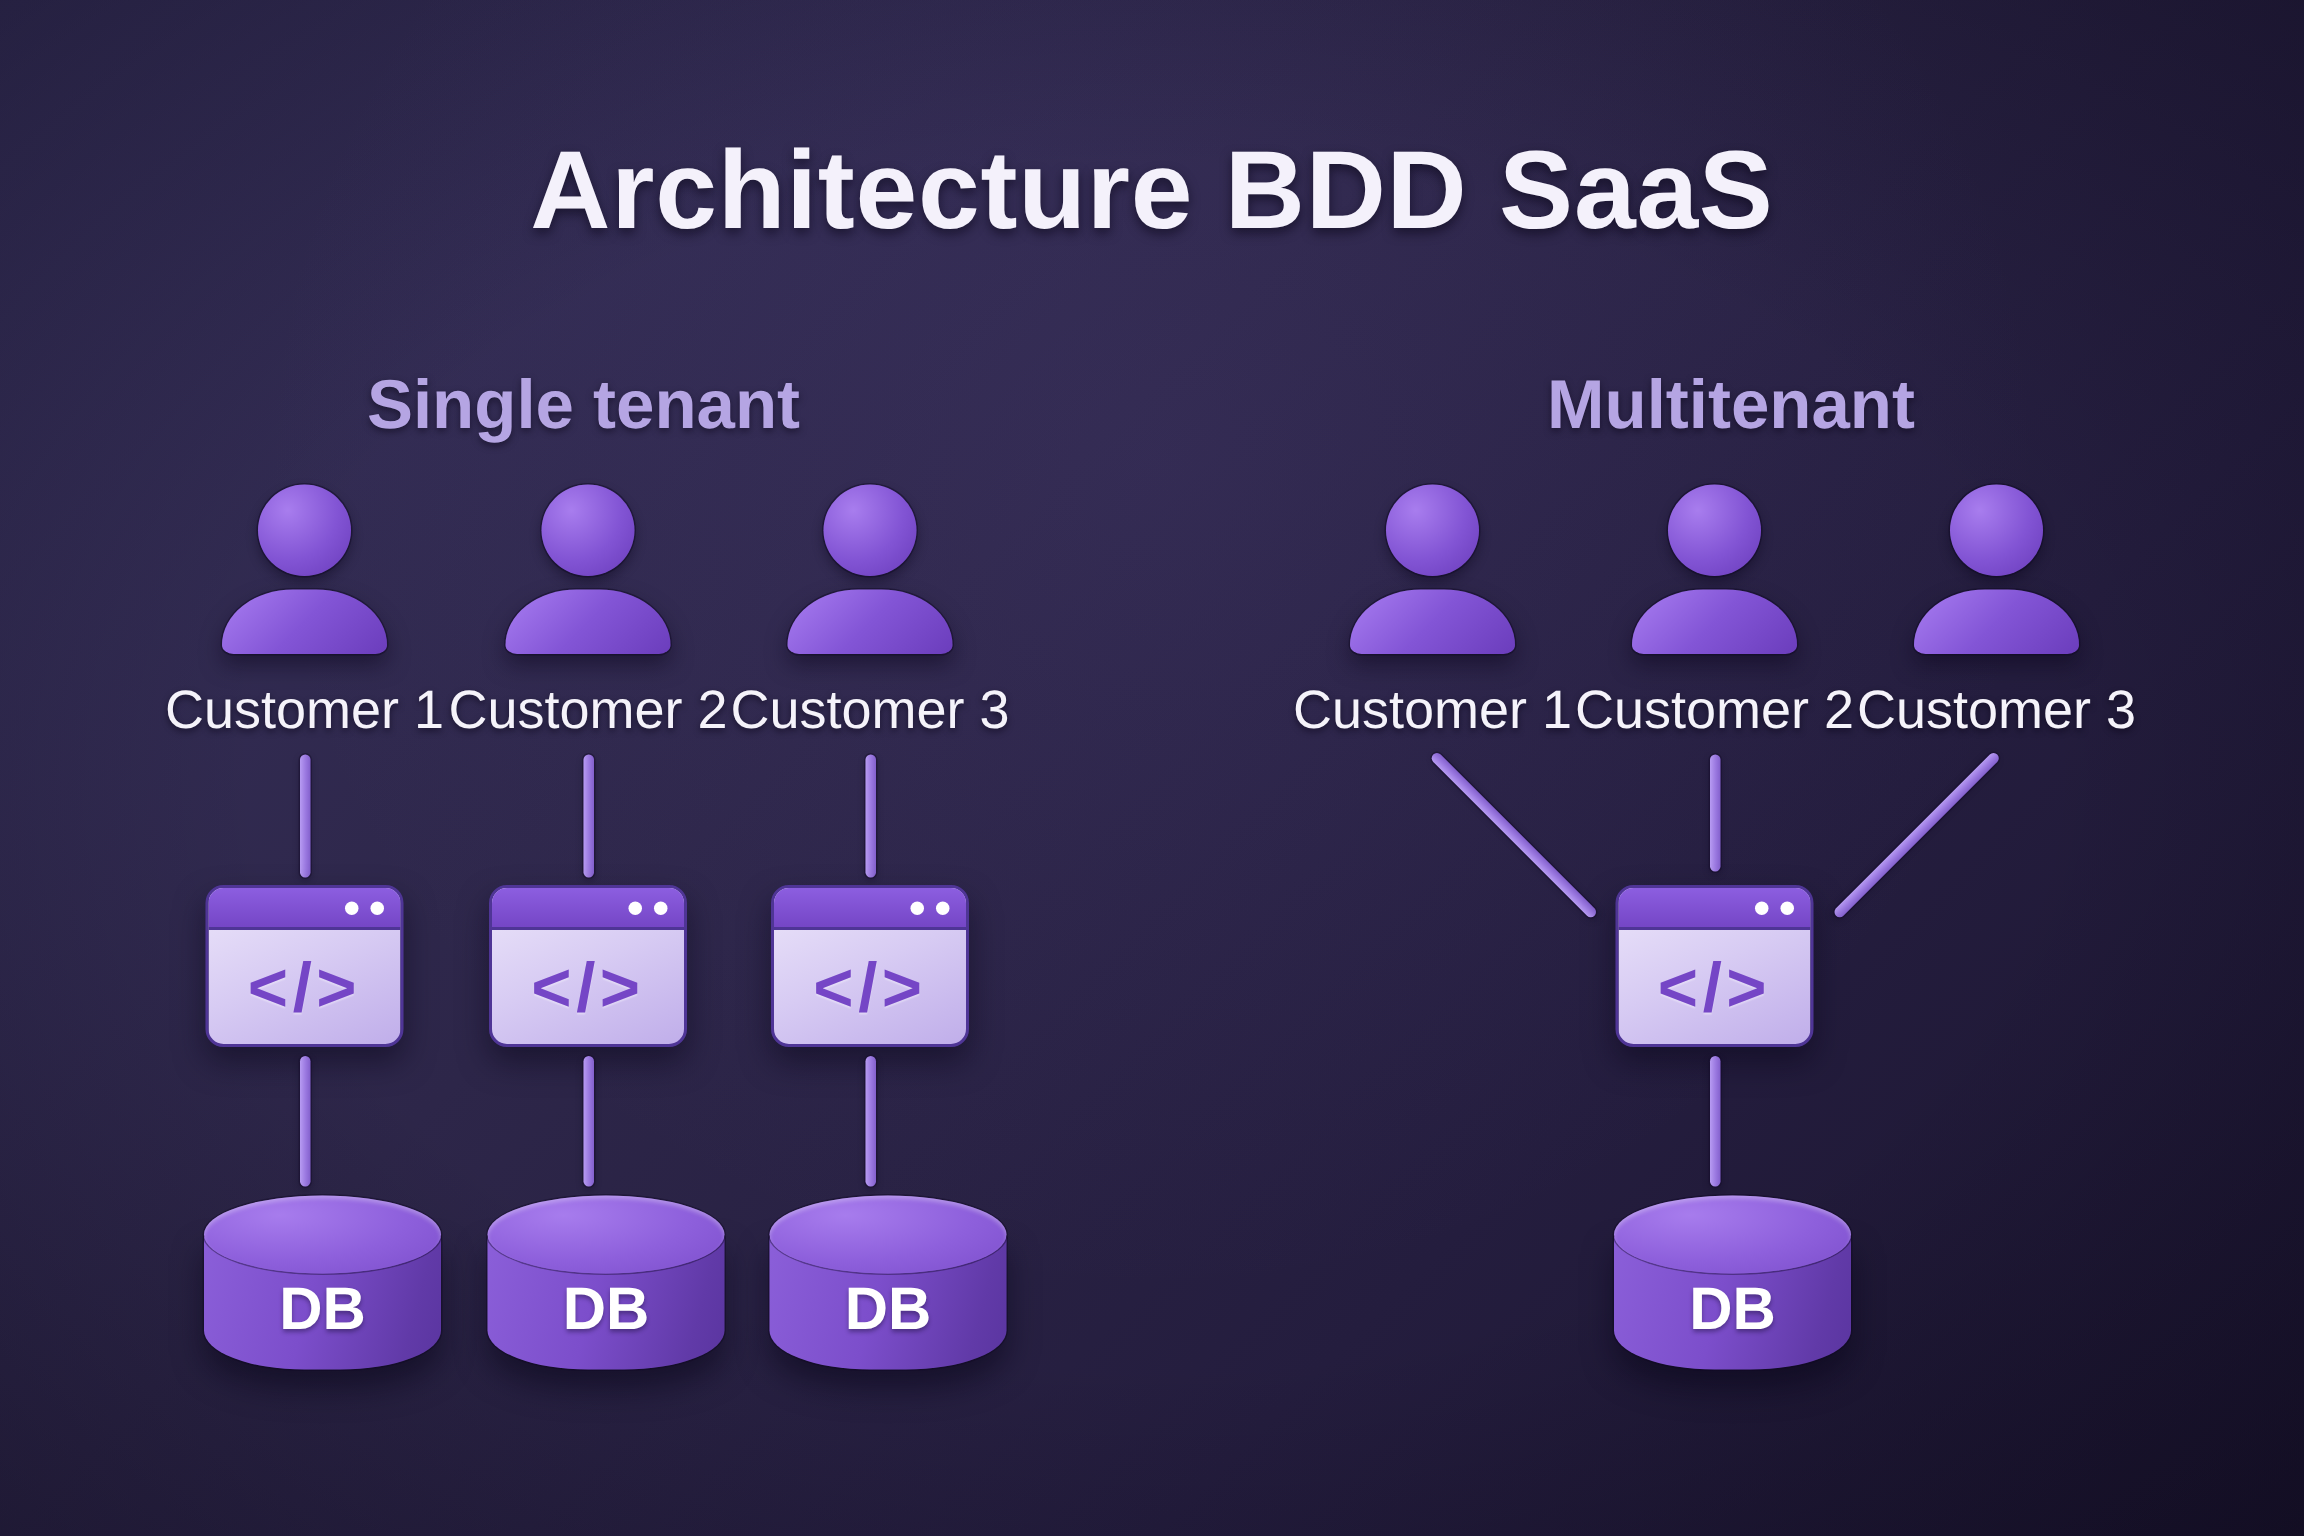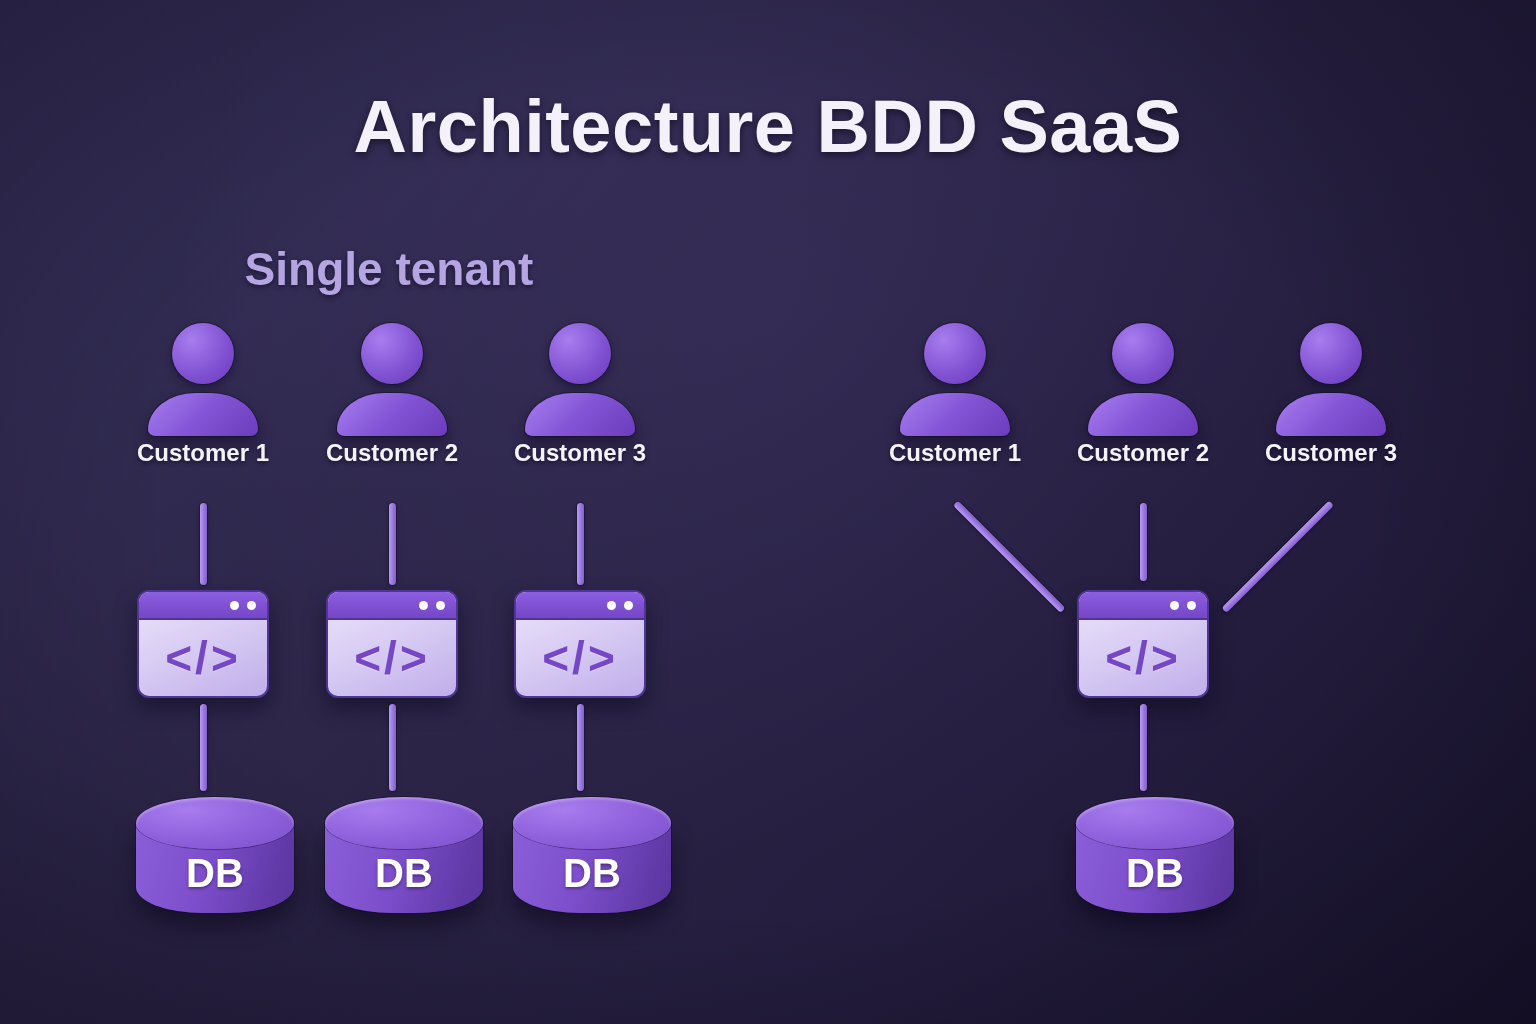--- a/index.html
+++ b/index.html
@@ -26,22 +26,22 @@
     margin: 0;
   }
   .heading {
     top: 238px;
     font-size: 46px; font-weight: 700;
     color: #b5a5e3;
     text-shadow: 0 2px 5px rgba(8,4,20,0.5);
     margin: 4px;
   }
   .cust-label {
-    top: 435px;
-    font-size: 24px; font-weight: 700; line-height: 36px;
+    top: 455px;
+    font-size: 36px; font-weight: 400; line-height: 36px;
     color: #f5f3fa;
     text-shadow: 0 2px 4px rgba(8,4,20,0.55);
   }
 
   
   .person { width: 110px; height: 113px; margin-left: -55px; }
   .person .head {
     position: absolute; top: 0; left: 50%; margin-left: -31px;
     width: 62px; height: 61px; border-radius: 50%;
     background: radial-gradient(circle at 32% 28%, #a87dee 0%, #8254d4 55%, #6b3dbc 95%);
@@ -182,20 +182,21 @@
       <span class="code-glyph">&lt;/&gt;</span>
     </div>
   </div>
   <div class="abs line" style="left:580px; top:704px; height:87px"></div>
   <div class="abs db" style="left:580px; top:797px">
     <div class="db-body"></div>
     <div class="db-top"></div>
     <div class="db-label">DB</div>
   </div>
 
+  <h2 class="abs cx heading" style="left:1150px">Multitenant</h2>
 
   <div class="abs person" style="left:955px; top:323px">
     <div class="head"></div>
     <div class="torso"></div>
   </div>
   <div class="abs person" style="left:1143px; top:323px">
     <div class="head"></div>
     <div class="torso"></div>
   </div>
   <div class="abs person" style="left:1331px; top:323px">

